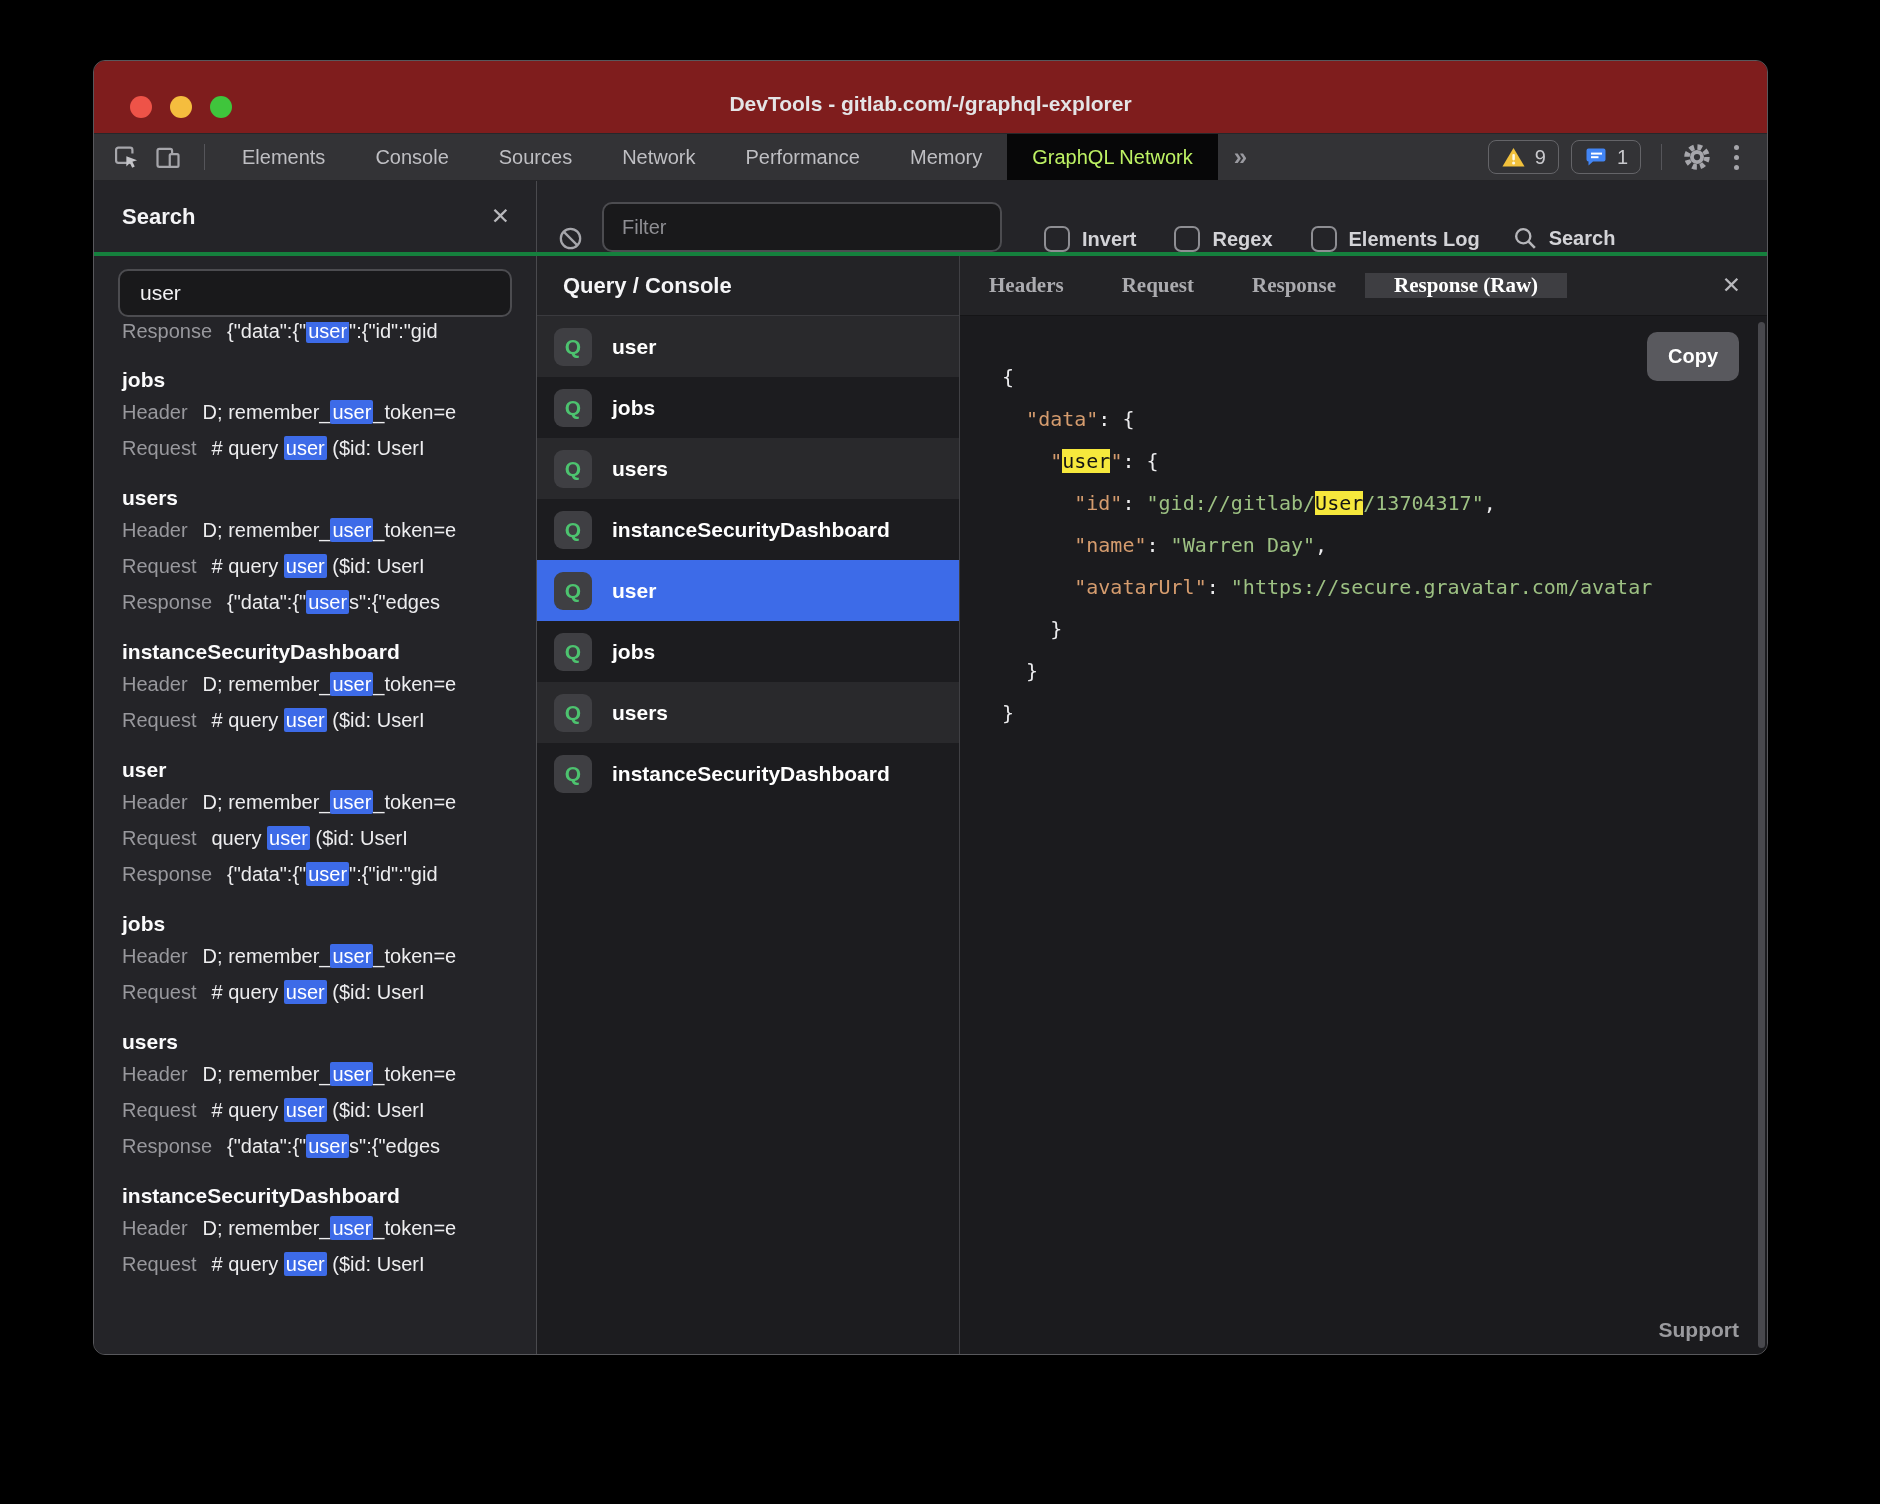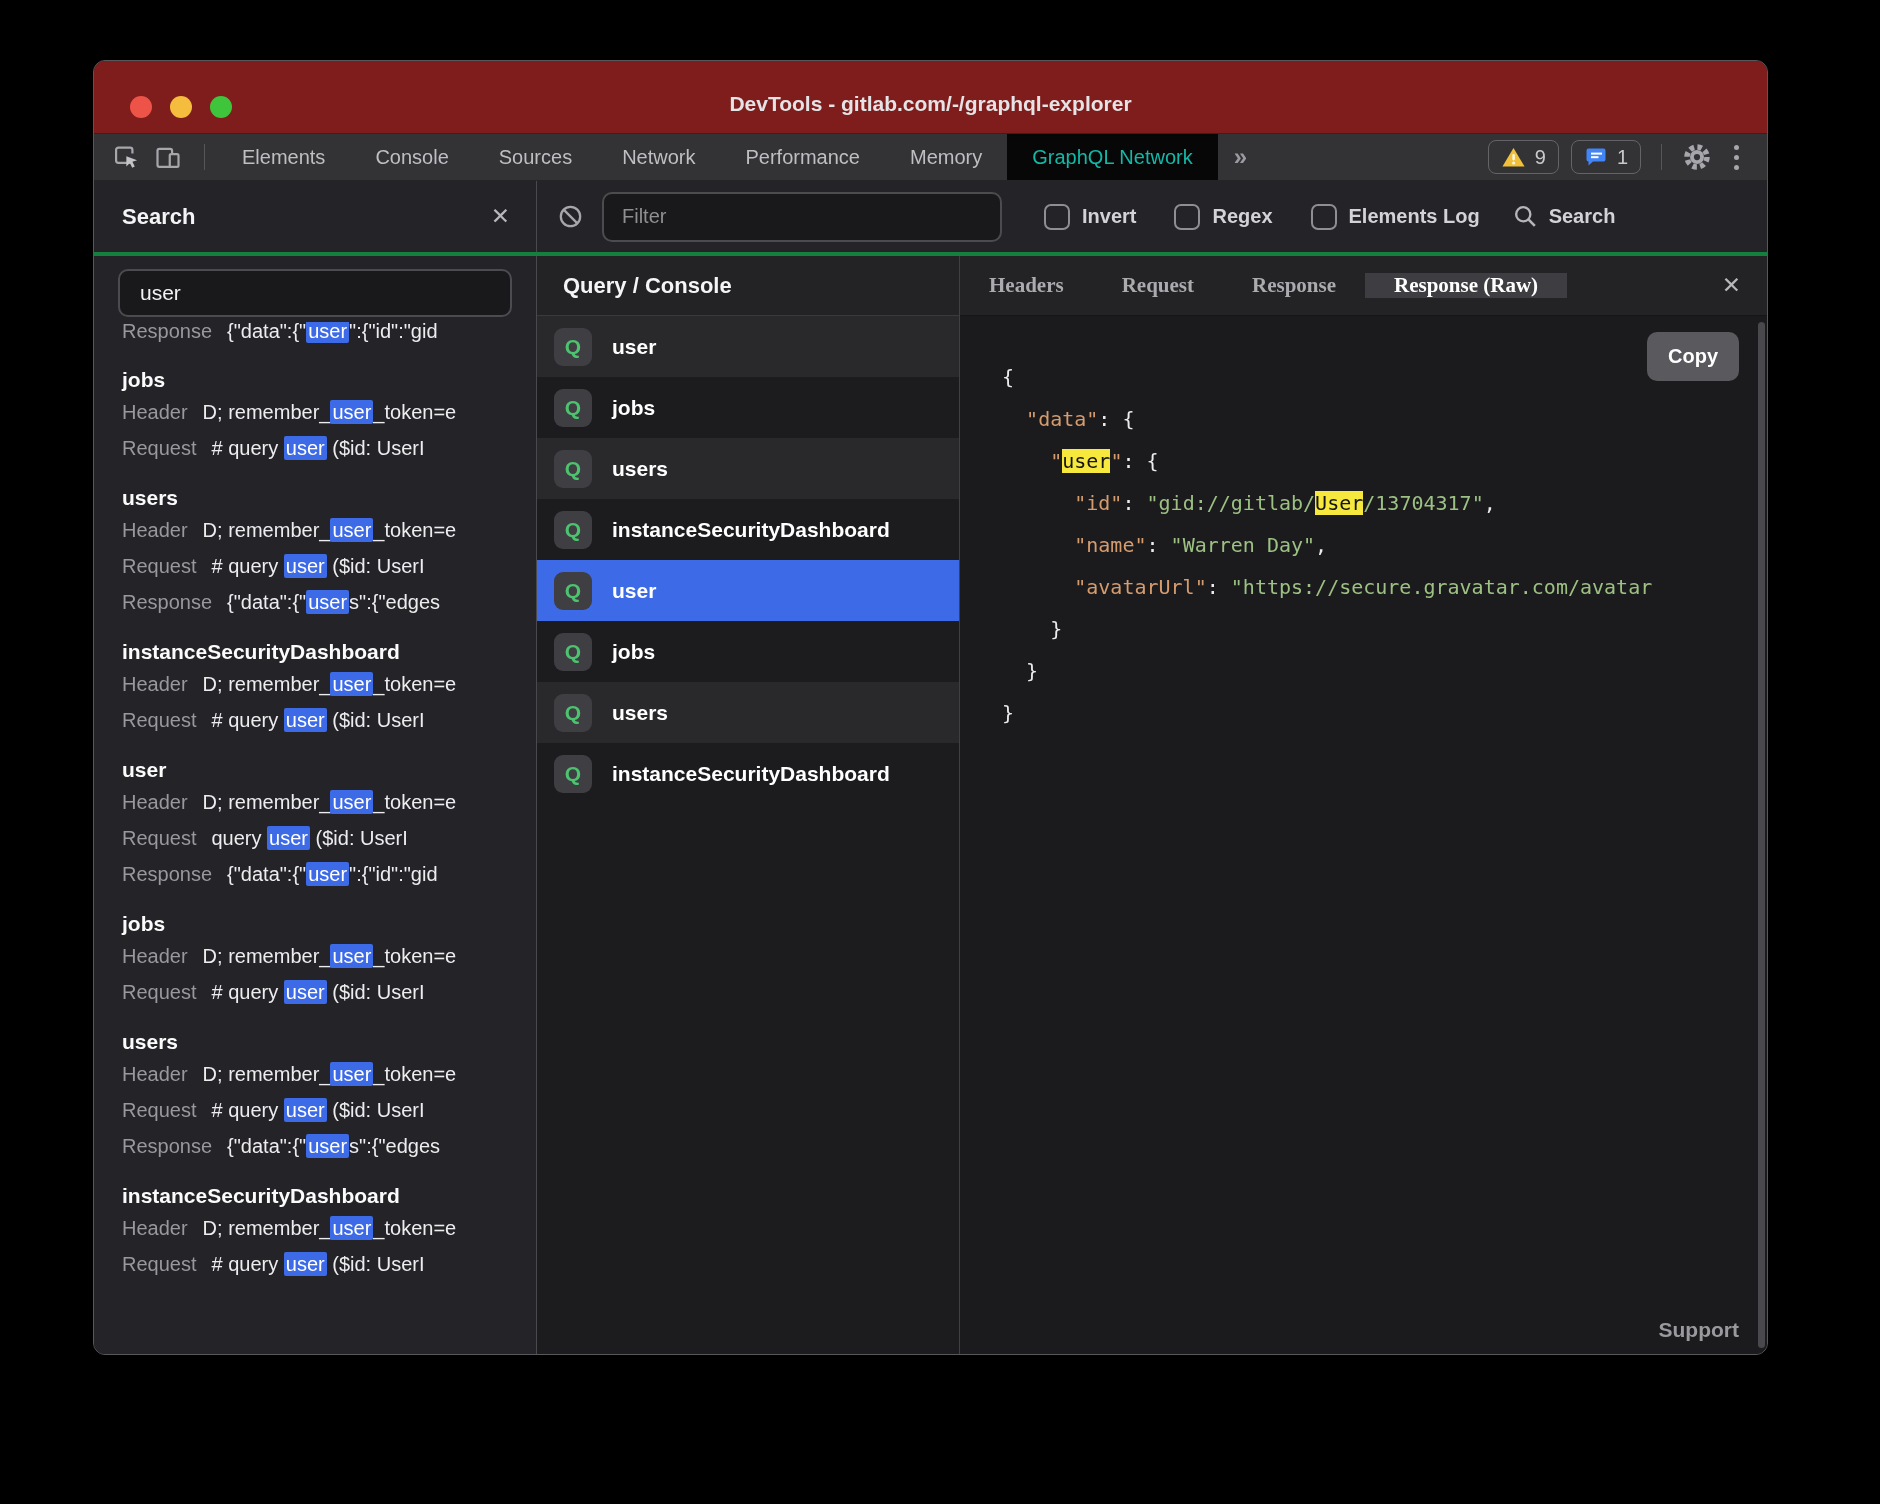--- a/index.html
+++ b/index.html
@@ -22,36 +22,36 @@
   .light.green { background:#3fc53c; }
   .win-title { font-size:21px; font-weight:700; color:#e4e4e6; }
 
   
   .chrome-tabs { flex:0 0 47px; background:#333336; border-bottom:1px solid #242427;
                  display:flex; align-items:stretch; padding-left:18px; }
   .tool-icons { display:flex; align-items:center; gap:14px; padding-right:4px; }
   .vsep { width:1px; height:26px; background:#55555a; margin:0 8px; }
   .ctabs { display:flex; align-items:stretch; }
   .ctab { display:flex; align-items:center; padding:0 25px; font-size:20px; color:#bfbfc3; }
-  .ctab.active { background:#070708; color:#14b8a6; }
+  .ctab.active { background:#070708; color:#bef264; }
   .chevron { display:flex; align-items:center; padding:0 16px; color:#9a9aa0;
              font-size:24px; font-weight:700; }
   .badges { margin-left:auto; display:flex; align-items:center; gap:12px; padding-right:18px; }
   .badge { display:flex; align-items:center; gap:9px; height:34px; padding:0 12px;
            border:1px solid #646468; border-radius:8px; color:#c9c9cd; font-size:20px; }
   .kebab { display:flex; flex-direction:column; gap:5px; padding:0 10px; }
   .kebab i { width:5px; height:5px; border-radius:50%; background:#a6a6ab; }
 
   
   .header-row { flex:0 0 75px; display:flex; background:#242428; border-bottom:4px solid #15803d; }
   .search-header { width:443px; border-right:1px solid #4a4a4e; display:flex;
                    align-items:center; justify-content:space-between; padding:0 26px 0 28px; }
   .sh-title { font-size:22px; font-weight:700; color:#f4f4f6; }
   .x-btn { color:#b8b8bc; font-size:23px; cursor:default; }
-  .filter-bar { flex:1; display:flex; align-items:center; padding:0 20px; gap:18px; }
+  .filter-bar { flex:1; display:flex; align-items:flex-end; padding:0 20px; gap:18px; }
   .filter-input { width:400px; height:50px; background:#19191b; border:2px solid #4c4c50;
                   border-radius:10px; color:#e8e8ea; font-size:20px; padding:0 18px;
                   font-family:"Liberation Sans", sans-serif; outline:none; }
   .filter-input::placeholder { color:#8e8e93; }
   .checks { display:flex; align-items:center; gap:38px; margin-left:24px; }
   .cb-group { display:flex; align-items:center; gap:12px; }
   .cb { width:26px; height:26px; border:2px solid #8e8e93; border-radius:7px; background:transparent; }
   .cb-label { font-size:20px; font-weight:700; color:#d3d3d7; }
   .search-group { display:flex; align-items:center; gap:10px; margin-left:14px; }
 

